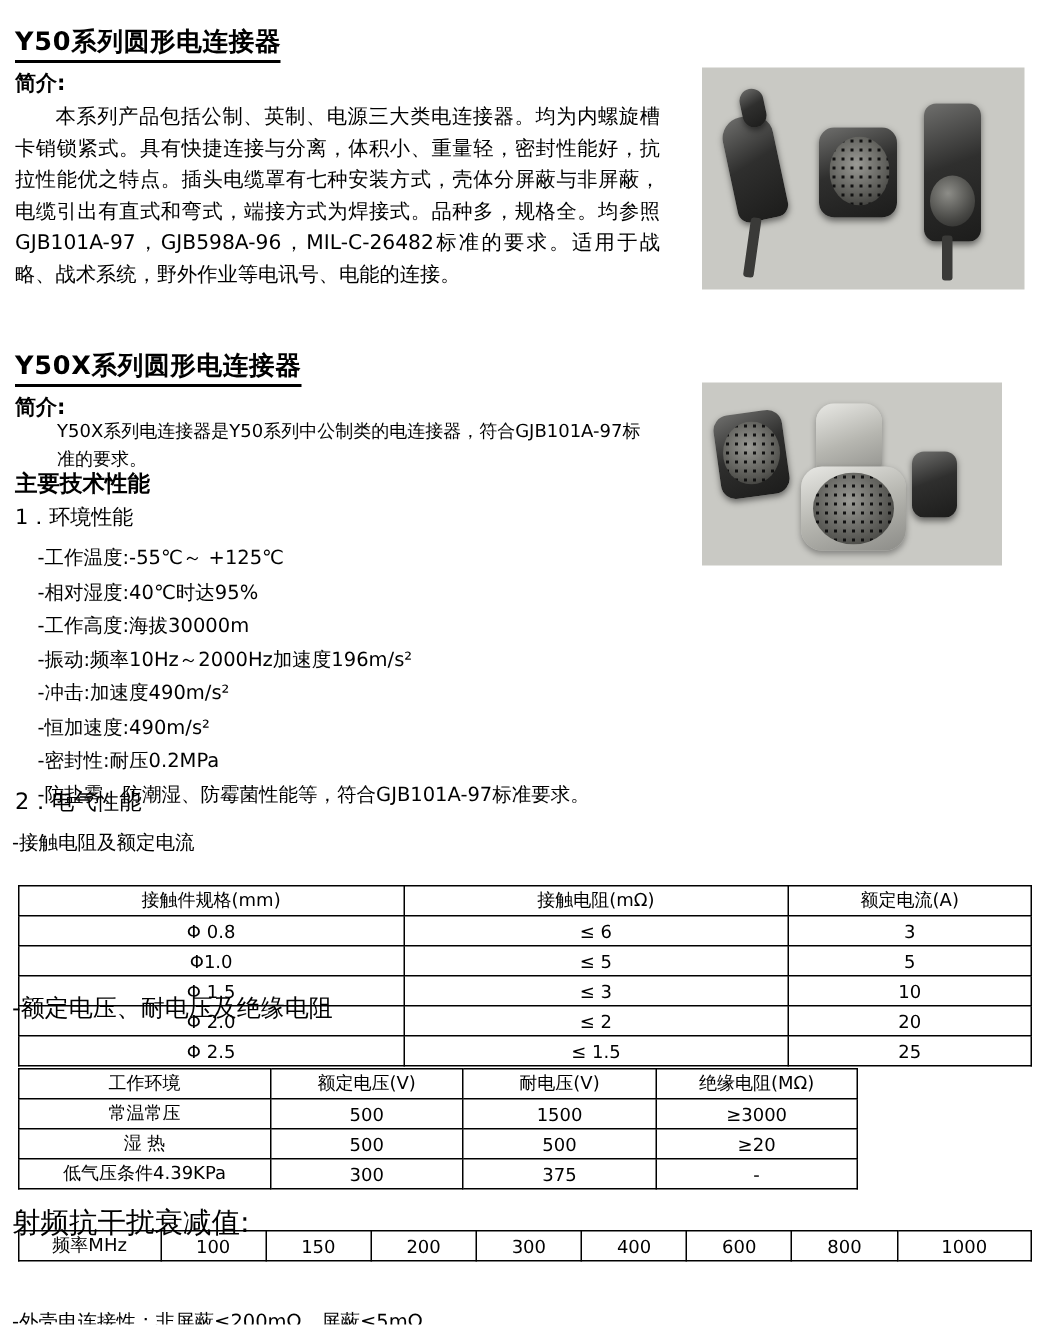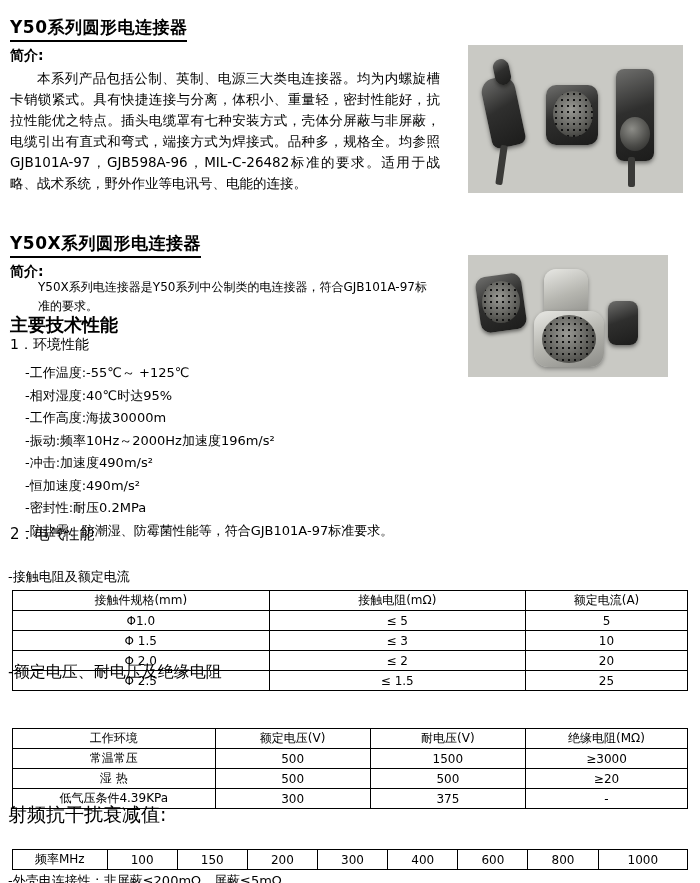--- a/index.html
+++ b/index.html
@@ -50,30 +50,30 @@
   .indent2 {
     text-indent: 2em;
   }
   
   #title1 { position: absolute; left: 10px; top: 16px; }
   #intro1-label { position: absolute; left: 10px; top: 47px; font-size: 14px; font-weight: bold; }
   #intro1-body { position: absolute; left: 10px; top: 68px; width: 430px; }
   #title2 { position: absolute; left: 10px; top: 232px; }
   #intro2-label { position: absolute; left: 10px; top: 263px; font-size: 14px; font-weight: bold; }
   #intro2-body { position: absolute; left: 38px; top: 278px; width: 400px; }
-  #specs-title { position: absolute; left: 10px; top: 313px; font-size: 18px; font-weight: bold; }
+  #specs-title { position: absolute; left: 10px; top: 313px; font-size: 15px; font-weight: bold; }
   #sec1-title { position: absolute; left: 10px; top: 336px; font-size: 14px; }
   #sec1-list { position: absolute; left: 25px; top: 362px; width: 430px; }
   #sec2-title { position: absolute; left: 10px; top: 525px; font-size: 15px; }
-  #sec2a-label { position: absolute; left: 8px; top: 568px; font-size: 13px; }
+  #sec2a-label { position: absolute; left: 8px; top: 553px; font-size: 13px; }
   #table1 { position: absolute; left: 12px; top: 590px; width: 676px; }
   #sec2b-label { position: absolute; left: 8px; top: 662px; font-size: 16px; }
-  #table2 { position: absolute; left: 12px; top: 712px; width: 676px; margin-top: 16px; }
+  #table2 { position: absolute; left: 12px; top: 712px; width: 560px; }
   #sec2c-label { position: absolute; left: 8px; top: 802px; font-size: 19px; }
-  #table3 { position: absolute; left: 12px; top: 849px; width: 676px; }
+  #table3 { position: absolute; left: 12px; top: 820px; width: 676px; }
   #footnote { position: absolute; left: 8px; top: 872px; font-size: 13px; }
 
   .spec-line {
     font-size: 13px;
     line-height: 22.5px;
     white-space: nowrap;
   }
 
   table {
     border-collapse: collapse;
@@ -193,20 +193,25 @@
 
   <div id="sec2a-label">-接触电阻及额定电流</div>
 
   <div id="table1">
     <table>
       <tbody>
           <tr class="thead">
         <td style="width:38%">接触件规格(mm)</td>
         <td style="width:38%">接触电阻(mΩ)</td>
         <td style="width:24%">额定电流(A)</td>
+      </tr>
+      <tr>
+        <td>Φ 0.8</td>
+        <td>≤ 6</td>
+        <td>3</td>
       </tr>
       <tr>
         <td>Φ1.0</td>
         <td>≤ 5</td>
         <td>5</td>
       </tr>
       <tr>
         <td>Φ 1.5</td>
         <td>≤ 3</td>
         <td>10</td>

